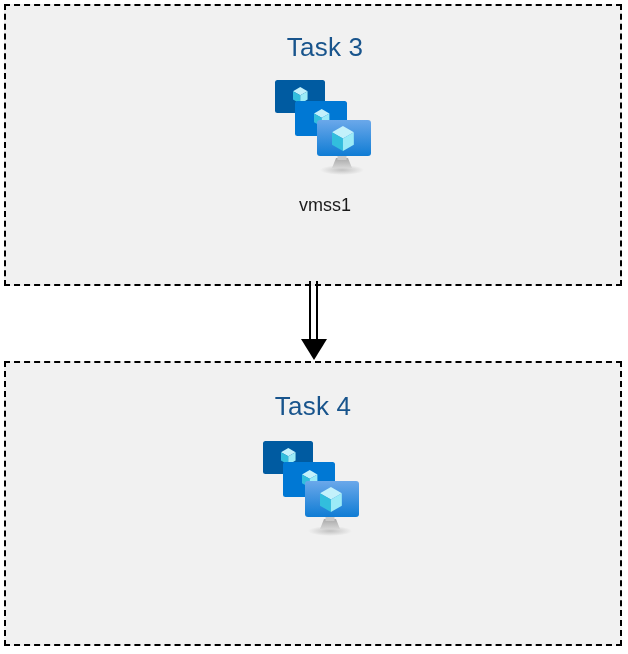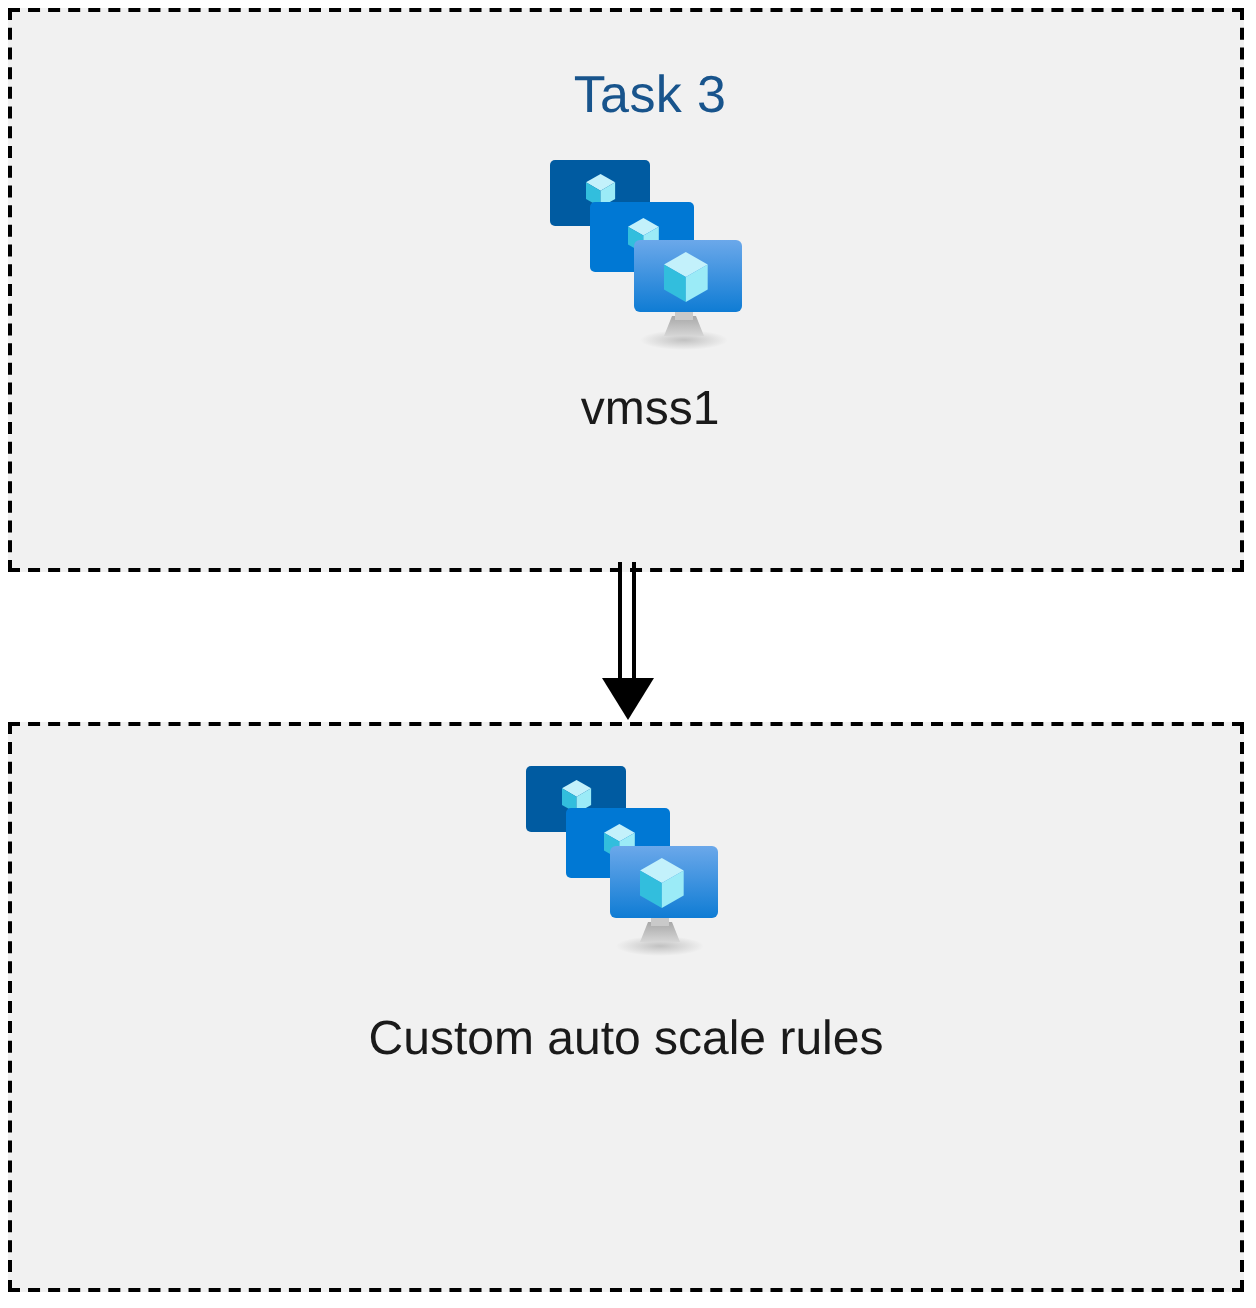--- a/index.html
+++ b/index.html
@@ -74,21 +74,21 @@
     margin-top: 16px;
   }
 
   .caption-block {
     margin-top: 12px;
     text-align: center;
     color: #1a1a1a;
   }
 
   .caption-line {
-    font-size: 24px;
+    font-size: 18px;
     line-height: 34px;
     font-weight: 400;
     white-space: nowrap;
   }
 
   #box-task4 .caption-block {
     margin-top: 24px;
   }
 
   
@@ -165,20 +165,21 @@
 
       <rect x="13" y="0" width="2" height="60" fill="#000000"></rect>
       <rect x="20" y="0" width="2" height="60" fill="#000000"></rect>
 
       <path d="M5 58 L31 58 L18 79 Z" fill="#000000"></path>
     </svg>
   </div>
 
   <div class="task-box" id="box-task4">
 
+    <div class="task-title">Task 4</div>
 
     <div class="icon-wrap">
       <svg width="104" height="100" viewBox="0 0 104 100" xmlns="http://www.w3.org/2000/svg">
         <defs>
           <linearGradient id="g4front" x1="0" y1="0" x2="0" y2="1">
             <stop offset="0%" stop-color="#6ba8ea"></stop>
             <stop offset="100%" stop-color="#0f7cd4"></stop>
           </linearGradient>
           <linearGradient id="g4stand" x1="0" y1="0" x2="0" y2="1">
             <stop offset="0%" stop-color="#a8a8a8"></stop>
@@ -210,18 +211,15 @@
 
         <rect x="44" y="44" width="54" height="36" rx="3" fill="url(#g4front)"></rect>
         <g transform="translate(59,50) scale(0.78)">
           <path d="M0 8 L14 0 L28 8 L14 16 Z" fill="#c3f1fb"></path>
           <path d="M0 8 L14 16 L14 32 L0 24 Z" fill="#32bedd"></path>
           <path d="M28 8 L14 16 L14 32 L28 24 Z" fill="#9bebf7"></path>
         </g>
       </svg>
     </div>
 
-    <div class="caption-block">
-      <div class="caption-line">Custom auto scale rules</div>
-    </div>
   </div>
 
 </div>
 
 </body></html>

